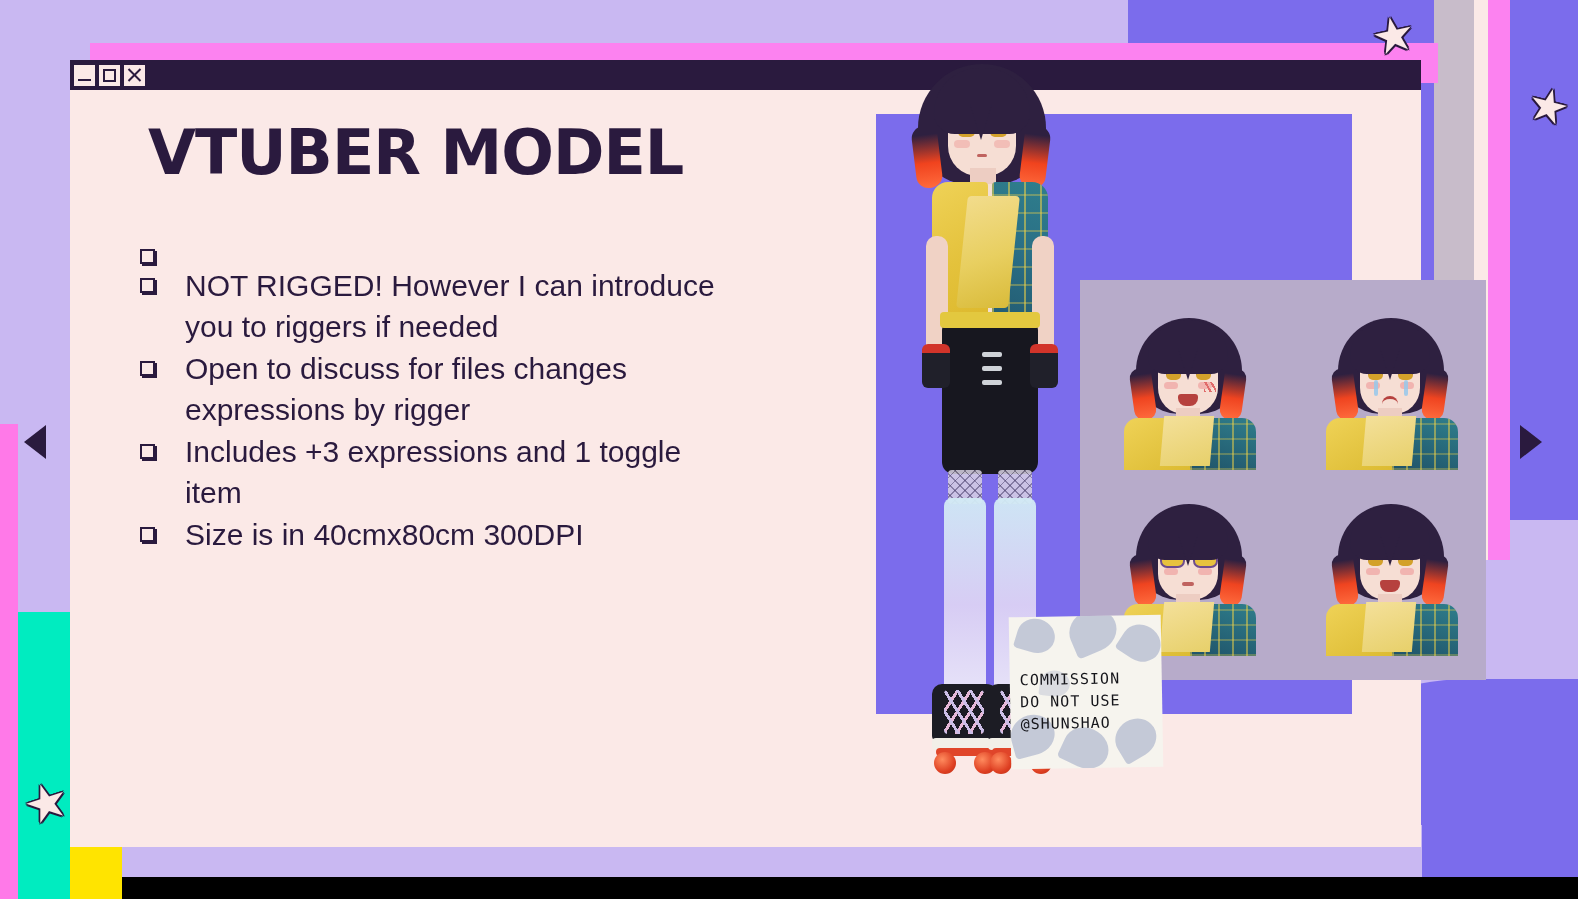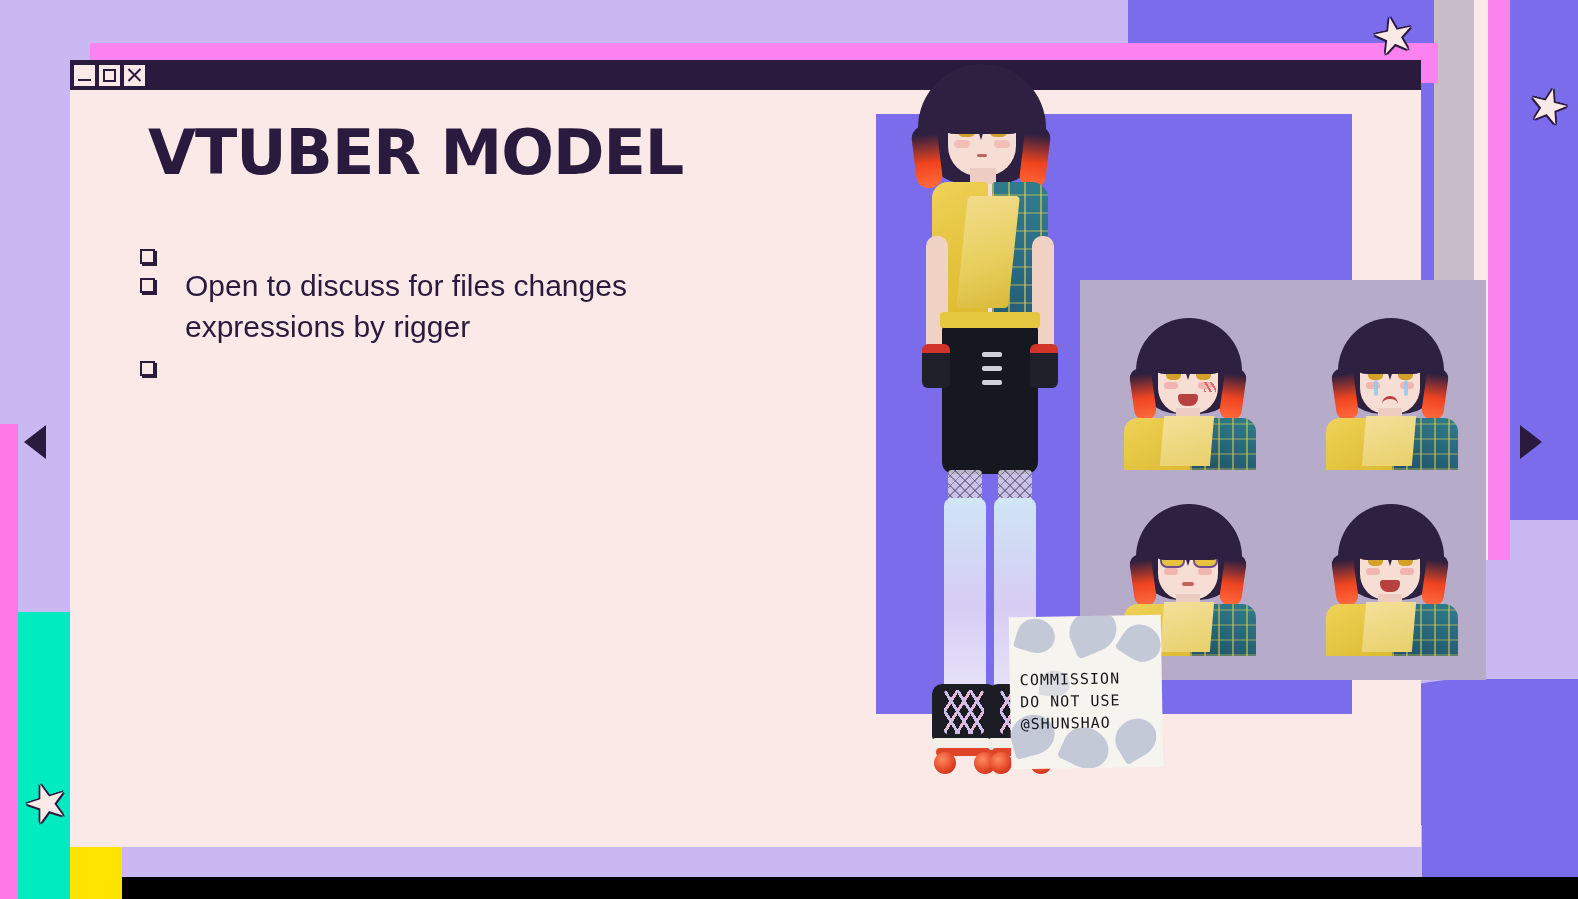--- a/index.html
+++ b/index.html
@@ -639,23 +639,32 @@
 
       <div class="content-left">
         <h1 class="page-title">VTUBER MODEL</h1>
 
         <ul class="bullets">
           <li class="bullet-row">
             <span class="bullet-box"></span>
           </li>
           <li class="bullet-row">
             <span class="bullet-box"></span>
+            <span class="bullet-text">NOT RIGGED! However I can introduce you to riggers if needed</span>
+          </li>
+          <li class="bullet-row">
+            <span class="bullet-box"></span>
             <span class="bullet-text">Open to discuss for files changes expressions by rigger</span>
           </li>
           <li class="bullet-row">
             <span class="bullet-box"></span>
+            <span class="bullet-text">Includes +3 expressions and 1 toggle item</span>
+          </li>
+          <li class="bullet-row">
+            <span class="bullet-box"></span>
+            <span class="bullet-text">Size is in 40cmx80cm 300DPI</span>
           </li>
         </ul>
       </div>
 
     </div>
   </div>
 </div>
 
 </body></html>

